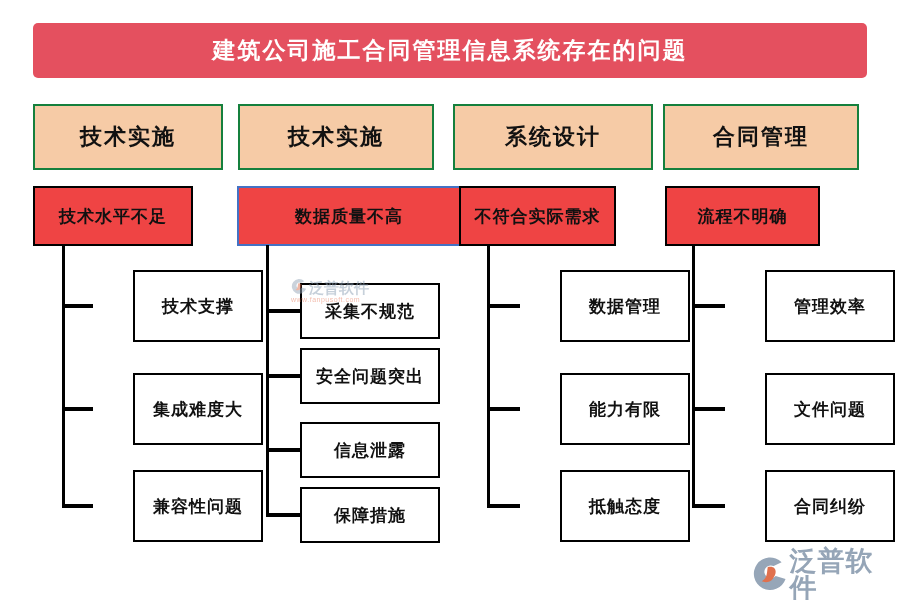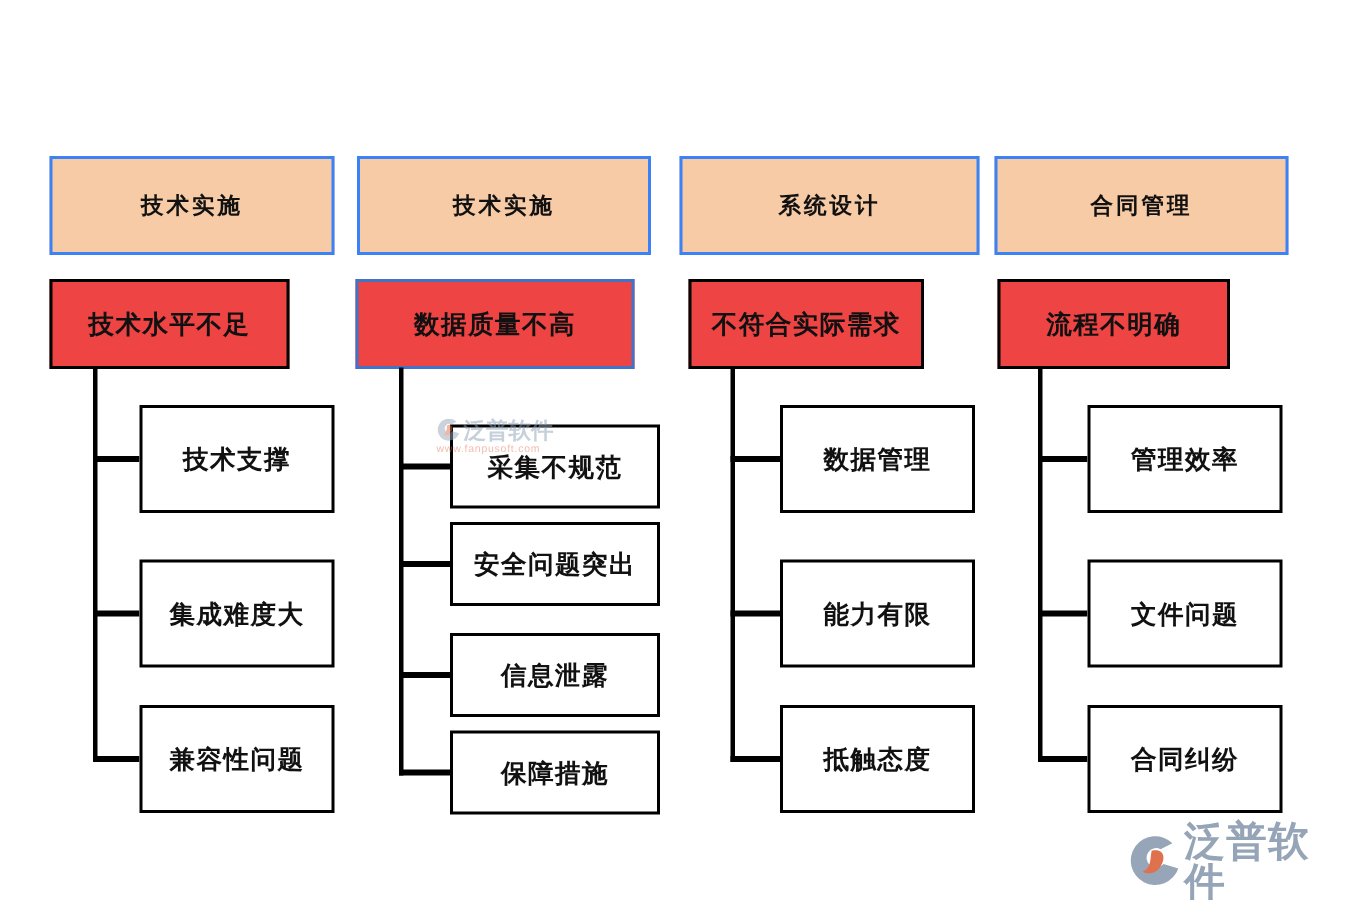--- a/index.html
+++ b/index.html
@@ -8,44 +8,44 @@
     font-family:"Liberation Serif","DejaVu Serif",serif;color:#111;
   }
   .banner{
     position:absolute;left:33px;top:23px;width:834px;height:55px;
     background:#E4505F;border-radius:5px;
     display:flex;align-items:center;justify-content:center;
     color:#ffffff;font-size:23px;font-weight:bold;letter-spacing:2px;
   }
   .hdr{
     position:absolute;top:104px;height:66px;box-sizing:border-box;
-    background:#F6CBA6;border:2px solid #3b82f6;
+    background:#F6CBA6;border:2px solid #15803d;
     display:flex;align-items:center;justify-content:center;
-    font-size:15px;font-weight:bold;letter-spacing:2px;
+    font-size:22px;font-weight:bold;letter-spacing:2px;
   }
   .hdr.c1{left:33px;width:190px}
   .hdr.c2{left:238px;width:196px}
   .hdr.c3{left:453px;width:200px}
   .hdr.c4{left:663px;width:196px}
   .prob{
     position:absolute;top:186px;height:60px;box-sizing:border-box;
     background:#ef4444;border:2px solid #000;
     display:flex;align-items:center;justify-content:center;
     font-size:17px;font-weight:bold;letter-spacing:1px;
   }
   .prob.p1{left:33px;width:160px}
-  .prob.p2{left:237px;width:186px;border-color:#4472C4}
+  .prob.p2{left:237px;width:224px;border-color:#4472C4}
   .prob.p3{left:459px;width:157px}
   .prob.p4{left:665px;width:155px}
   .leaf{
     position:absolute;box-sizing:border-box;background:#ffffff;border:2px solid #000;
     display:flex;align-items:center;justify-content:center;
     font-size:17px;font-weight:bold;letter-spacing:1px;
   }
-  .col1 .leaf, .col3 .leaf, .col4 .leaf{width:130px;height:72px;}
+  .col1 .leaf, .col3 .leaf, .col4 .leaf{width:130px;height:72px;margin-left:40px;}
   .col2 .leaf{width:140px;height:56px;}
   .col1 .leaf{left:93px}  .col2 .leaf{left:300px}
   .col3 .leaf{left:520px} .col4 .leaf{left:725px}
   .col1 .r1,.col3 .r1,.col4 .r1{top:270px}
   .col1 .r2,.col3 .r2,.col4 .r2{top:373px}
   .col1 .r3,.col3 .r3,.col4 .r3{top:470px}
   .col2 .r1{top:283px}.col2 .r2{top:348px}.col2 .r3{top:422px}.col2 .r4{top:487px}
   .stem{position:absolute;width:3px;background:#000;}
   .hline{position:absolute;height:4px;background:#000;}
   .col1 .stem{left:62px;top:245px;height:263px}
@@ -73,20 +73,21 @@
     font-family:"Liberation Sans","DejaVu Sans",sans-serif;line-height:1;
   }
   .logo-row{display:flex;align-items:center;gap:2px;}
   .logo-text{font-size:27px;font-weight:bold;color:#95A5B7;letter-spacing:1px;}
 </style>
 </head>
 <body>
 
 <div class="canvas">
 
+  <div class="banner">建筑公司施工合同管理信息系统存在的问题</div>
 
   <div class="col1">
     <div class="hdr c1">技术实施</div>
     <div class="prob p1">技术水平不足</div>
     <div class="stem"></div>
     <div class="hline e1"></div>
     <div class="hline e2"></div>
     <div class="hline e3"></div>
     <div class="leaf r1">技术支撑</div>
     <div class="leaf r2">集成难度大</div>

